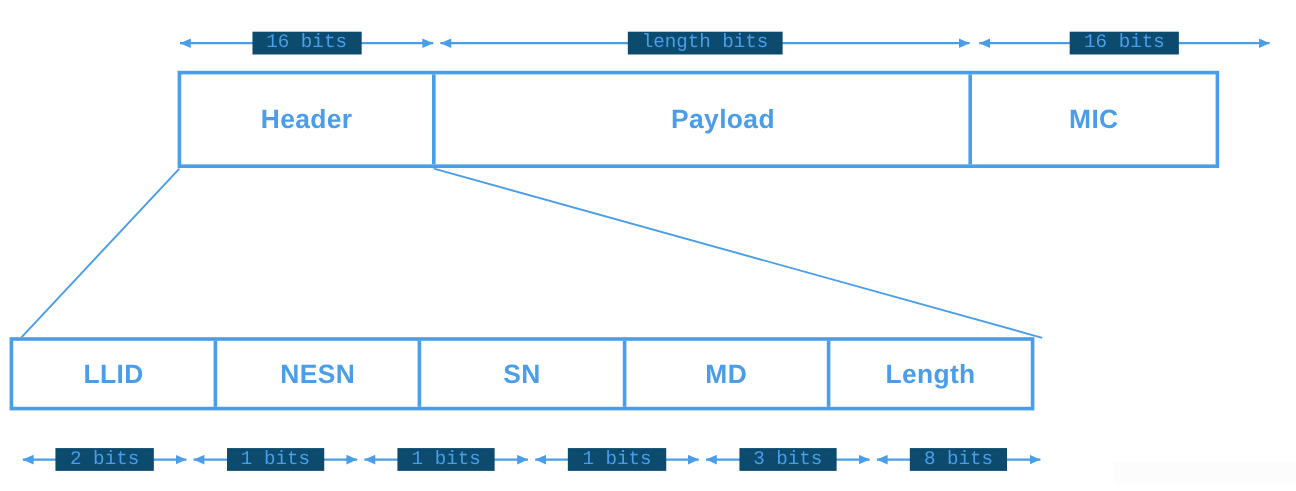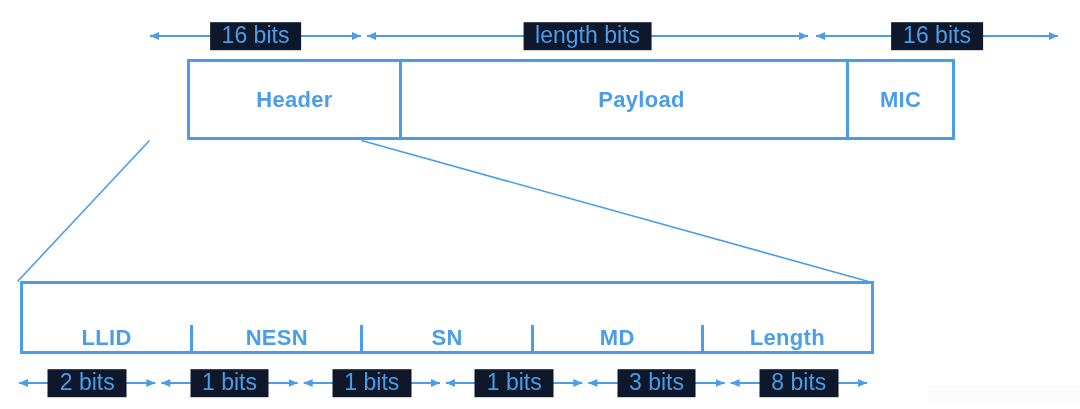--- a/index.html
+++ b/index.html
@@ -22,48 +22,49 @@
   .connStroke { stroke: var(--accent); stroke-width: 1.6; fill: none; }
   .ah { fill: var(--accent); }
 
   .row {
     position: absolute;
     display: flex;
     box-sizing: border-box;
     border: 3px solid var(--accent);
     background: #ffffff;
   }
-  .row-top  { left: 148px; top: 59px;  width: 768px; height: 81px; margin-left: 39px; }
-  .row-bot  { left: 20px;  top: 281px; width: 854px; height: 73px; align-items: flex-end; }
+  .row-top  { left: 148px; top: 59px;  width: 868px; height: 81px; }
+  .row-bot  { left: 8px;  top: 281px; width: 854px; height: 61px; }
   .cell {
     box-sizing: border-box;
     display: flex;
     align-items: center;
     justify-content: center;
     border-right: 3px solid var(--accent);
     color: var(--accent);
     font-size: 22px;
     font-weight: bold;
     letter-spacing: 0.3px;
   }
   .cell:last-child { border-right: none; }
   .cell.w-header  { width: 212px; }
   .cell.w-payload { width: 447px; padding-left: 35px; }
   .cell.w-mic     { flex: 1; border-radius: 27px; }
   .row-bot .cell  { flex: 1; }
 
   .arrow-label {
     position: absolute;
     transform: translate(-50%, -50%);
-    background: #0f172a;
+    background: #0c4a6e;
     padding: 0 12px;
-    font-size: 23px;
+    font-size: 16px;
     color: var(--accent);
     white-space: nowrap;
     line-height: 1.2;
+    font-family: Liberation Mono, monospace;
   }
   .faint-block {
     position: absolute;
     left: 928px; top: 385px; width: 152px; height: 18px;
     background: #fcfcfc;
   }
 </style>
 </head>
 <body>
 

